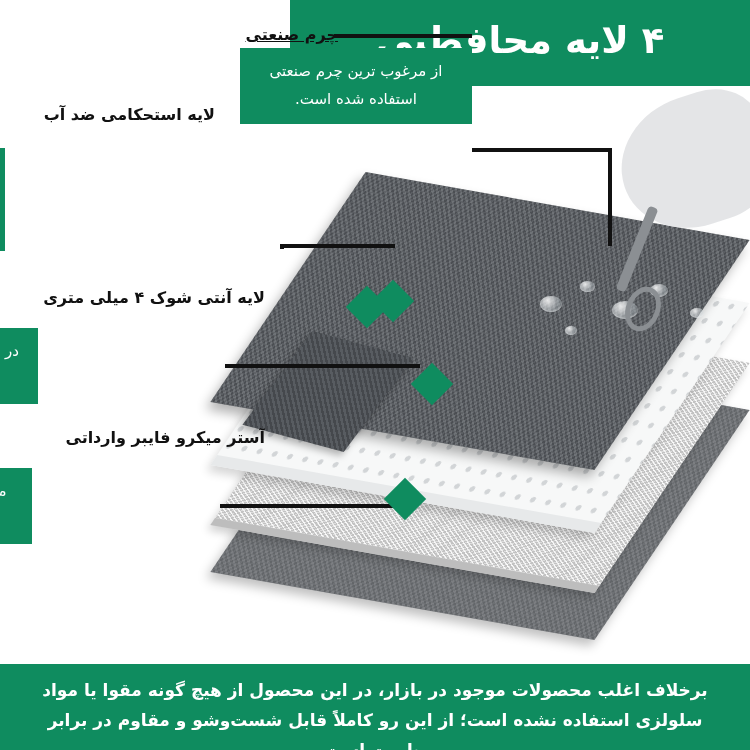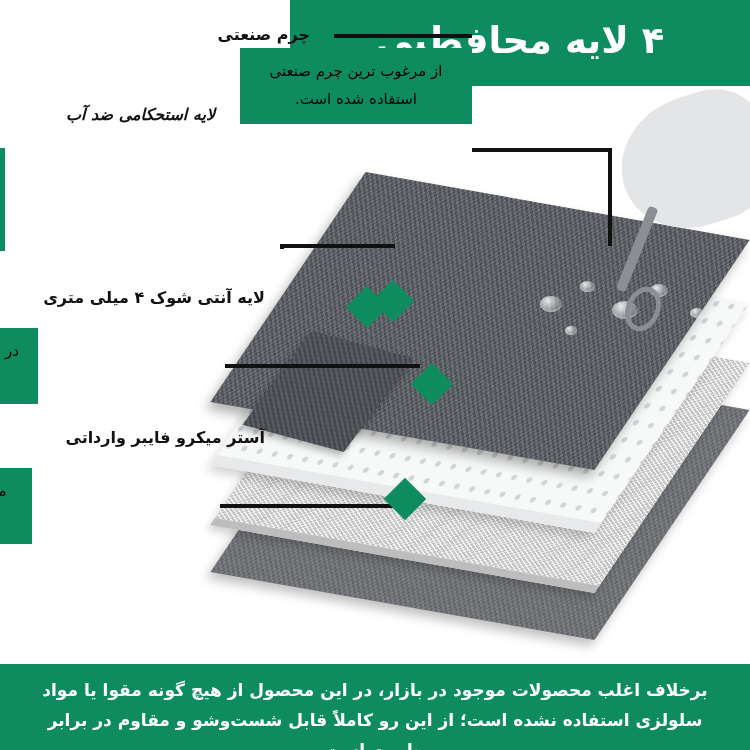--- a/index.html
+++ b/index.html
@@ -165,44 +165,44 @@
     position: absolute;
     color: #111111;
     font-size: 16px;
     font-weight: bold;
     text-align: right;
     white-space: nowrap;
   }
   .callout-box {
     position: absolute;
     background: #0f8c5f;
-    color: #000000;
+    color: #ffffff;
     font-size: 15px;
     line-height: 1.85;
     padding: 10px 14px;
     text-align: center;
   }
   .connector {
     position: absolute;
     background: #111111;
   }
   .diamond {
     position: absolute;
     width: 30px; height: 30px;
     background: #0f8c5f;
     transform: rotate(45deg);
   }
 
   
-  .c1-title { right: 440px; top: 25px; }
+  .c1-title { right: 412px; top: 25px; text-decoration: underline; }
   .c1-box   { right: 278px; top: 48px; width: 232px; }
   .c1-line-h { right: 278px; top: 34px; width: 138px; height: 4px; }
 
   
-  .c2-title { right: 535px; top: 105px; font-style: italic; }
+  .c2-title { right: 535px; top: 105px; }
   .c2-box   { right: 745px; top: 148px; width: 242px; }
 
   
   .c3-title { right: 485px; top: 288px; margin-left: 23px; }
   .c3-box   { right: 712px; top: 328px; width: 218px; }
 
   
   .c4-title { right: 485px; top: 428px; margin-left: 7px; }
   .c4-box   { right: 718px; top: 468px; width: 228px; }
 

